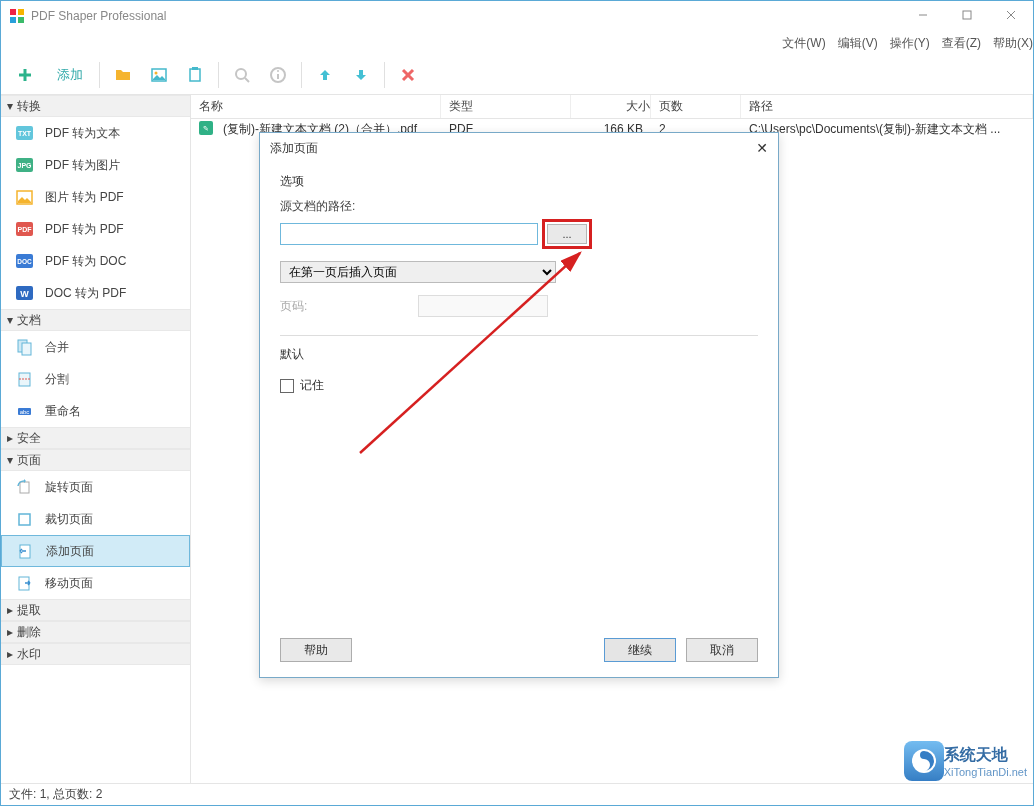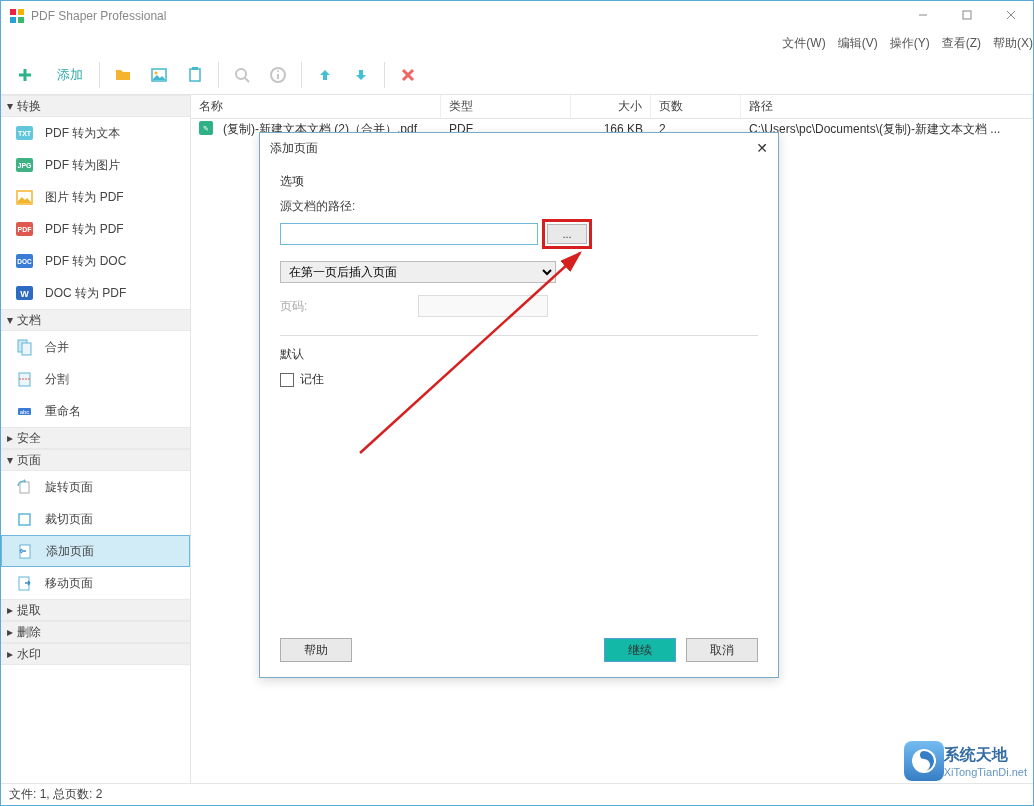--- a/index.html
+++ b/index.html
@@ -37,25 +37,25 @@
 .glabel { font-size: 12px; color: #333; margin-bottom: 8px; }
 .flabel { font-size: 12px; color: #444; margin-bottom: 4px; }
 .pathrow { display: flex; align-items: center; gap: 4px; position: relative; }
 .pathinput { width: 258px; height: 22px; border: 1px solid #6fb8dc; font-size: 12px; padding: 0 4px; outline: none; }
 .browsebox { border: 3px solid #d62020; padding: 2px; position: relative; }
 .browsebtn { width: 40px; height: 20px; background: #e9e9e9; border: 1px solid #b5b5b5; font-size: 11px; display: flex; align-items: center; justify-content: center; line-height: 10px; }
 .select { margin-top: 12px; width: 276px; height: 22px; border: 1px solid #bbb; font-size: 12px; padding: 0 4px; background: #efefef; }
 .pagerow { margin-top: 12px; display: flex; align-items: center; gap: 8px; }
 .pagerow .lbl { color: #aaa; width: 130px; }
 .pageinput { width: 130px; height: 22px; border: 1px solid #ddd; background: #f9f9f9; }
-.chkrow { display: flex; align-items: center; gap: 6px; margin-top: 8px; }
+.chkrow { display: flex; align-items: center; gap: 6px; margin-top: 14px; }
 .chk { width: 14px; height: 14px; border: 1px solid #666; }
 .dlgfoot { height: 48px; display: flex; align-items: center; padding: 0 20px 6px; gap: 10px; }
 .btn { min-width: 72px; height: 24px; border: 1px solid #adadad; background: #e9e9e9; font-size: 12px; display: flex; align-items: center; justify-content: center; }
-.btn.primary { border: 1px solid #5a9bd4; background: #14b8a6; }
+.btn.primary { border: 1px solid #5a9bd4; background: #e5e5e5; }
 .spacer { flex: 1; }
 
 .arrow { position: absolute; pointer-events: none; }
 
 .watermark { position: absolute; right: 6px; bottom: 24px; display: flex; align-items: center; opacity: 0.95; }
 .wmlogo { width: 40px; height: 40px; border-radius: 8px; background: linear-gradient(180deg,#6db9f0,#2c78c2); display: flex; align-items: center; justify-content: center; }
 .wmtext .l1 { font-size: 16px; font-weight: bold; color: #2a65a0; }
 .wmtext .l2 { font-size: 11px; color: #5a90c4; }
 
 .hr { height: 1px; background: #ddd; margin: 14px 0 10px; }
@@ -315,21 +315,21 @@
       <div class="cat">
           <span>▸</span>
           <span>水印</span>
         </div>
     </div>
 
     <div class="filearea">
       <div class="colheads">
         <div class="ch" style="width:250px">名称</div>
         <div class="ch" style="width:130px">类型</div>
-        <div class="ch" style="width:80px;justify-content:flex-end;padding-right:8px">大小</div>
+        <div class="ch" style="width:80px;justify-content:flex-end;padding-right:0">大小</div>
         <div class="ch" style="width:90px">页数</div>
         <div class="ch" style="flex:1">路径</div>
       </div>
       <div class="filelist">
         <div class="frow">
           <div class="fcell" style="width:250px;display:flex;align-items:center;gap:10px">
             <span><svg width="14" height="14" viewBox="0 0 14 14">
                   <rect width="14" height="14" rx="2" fill="#2fb186"></rect>
                   <text x="7" y="10" font-size="7" fill="#fff" text-anchor="middle">✎</text>
                 </svg></span>

